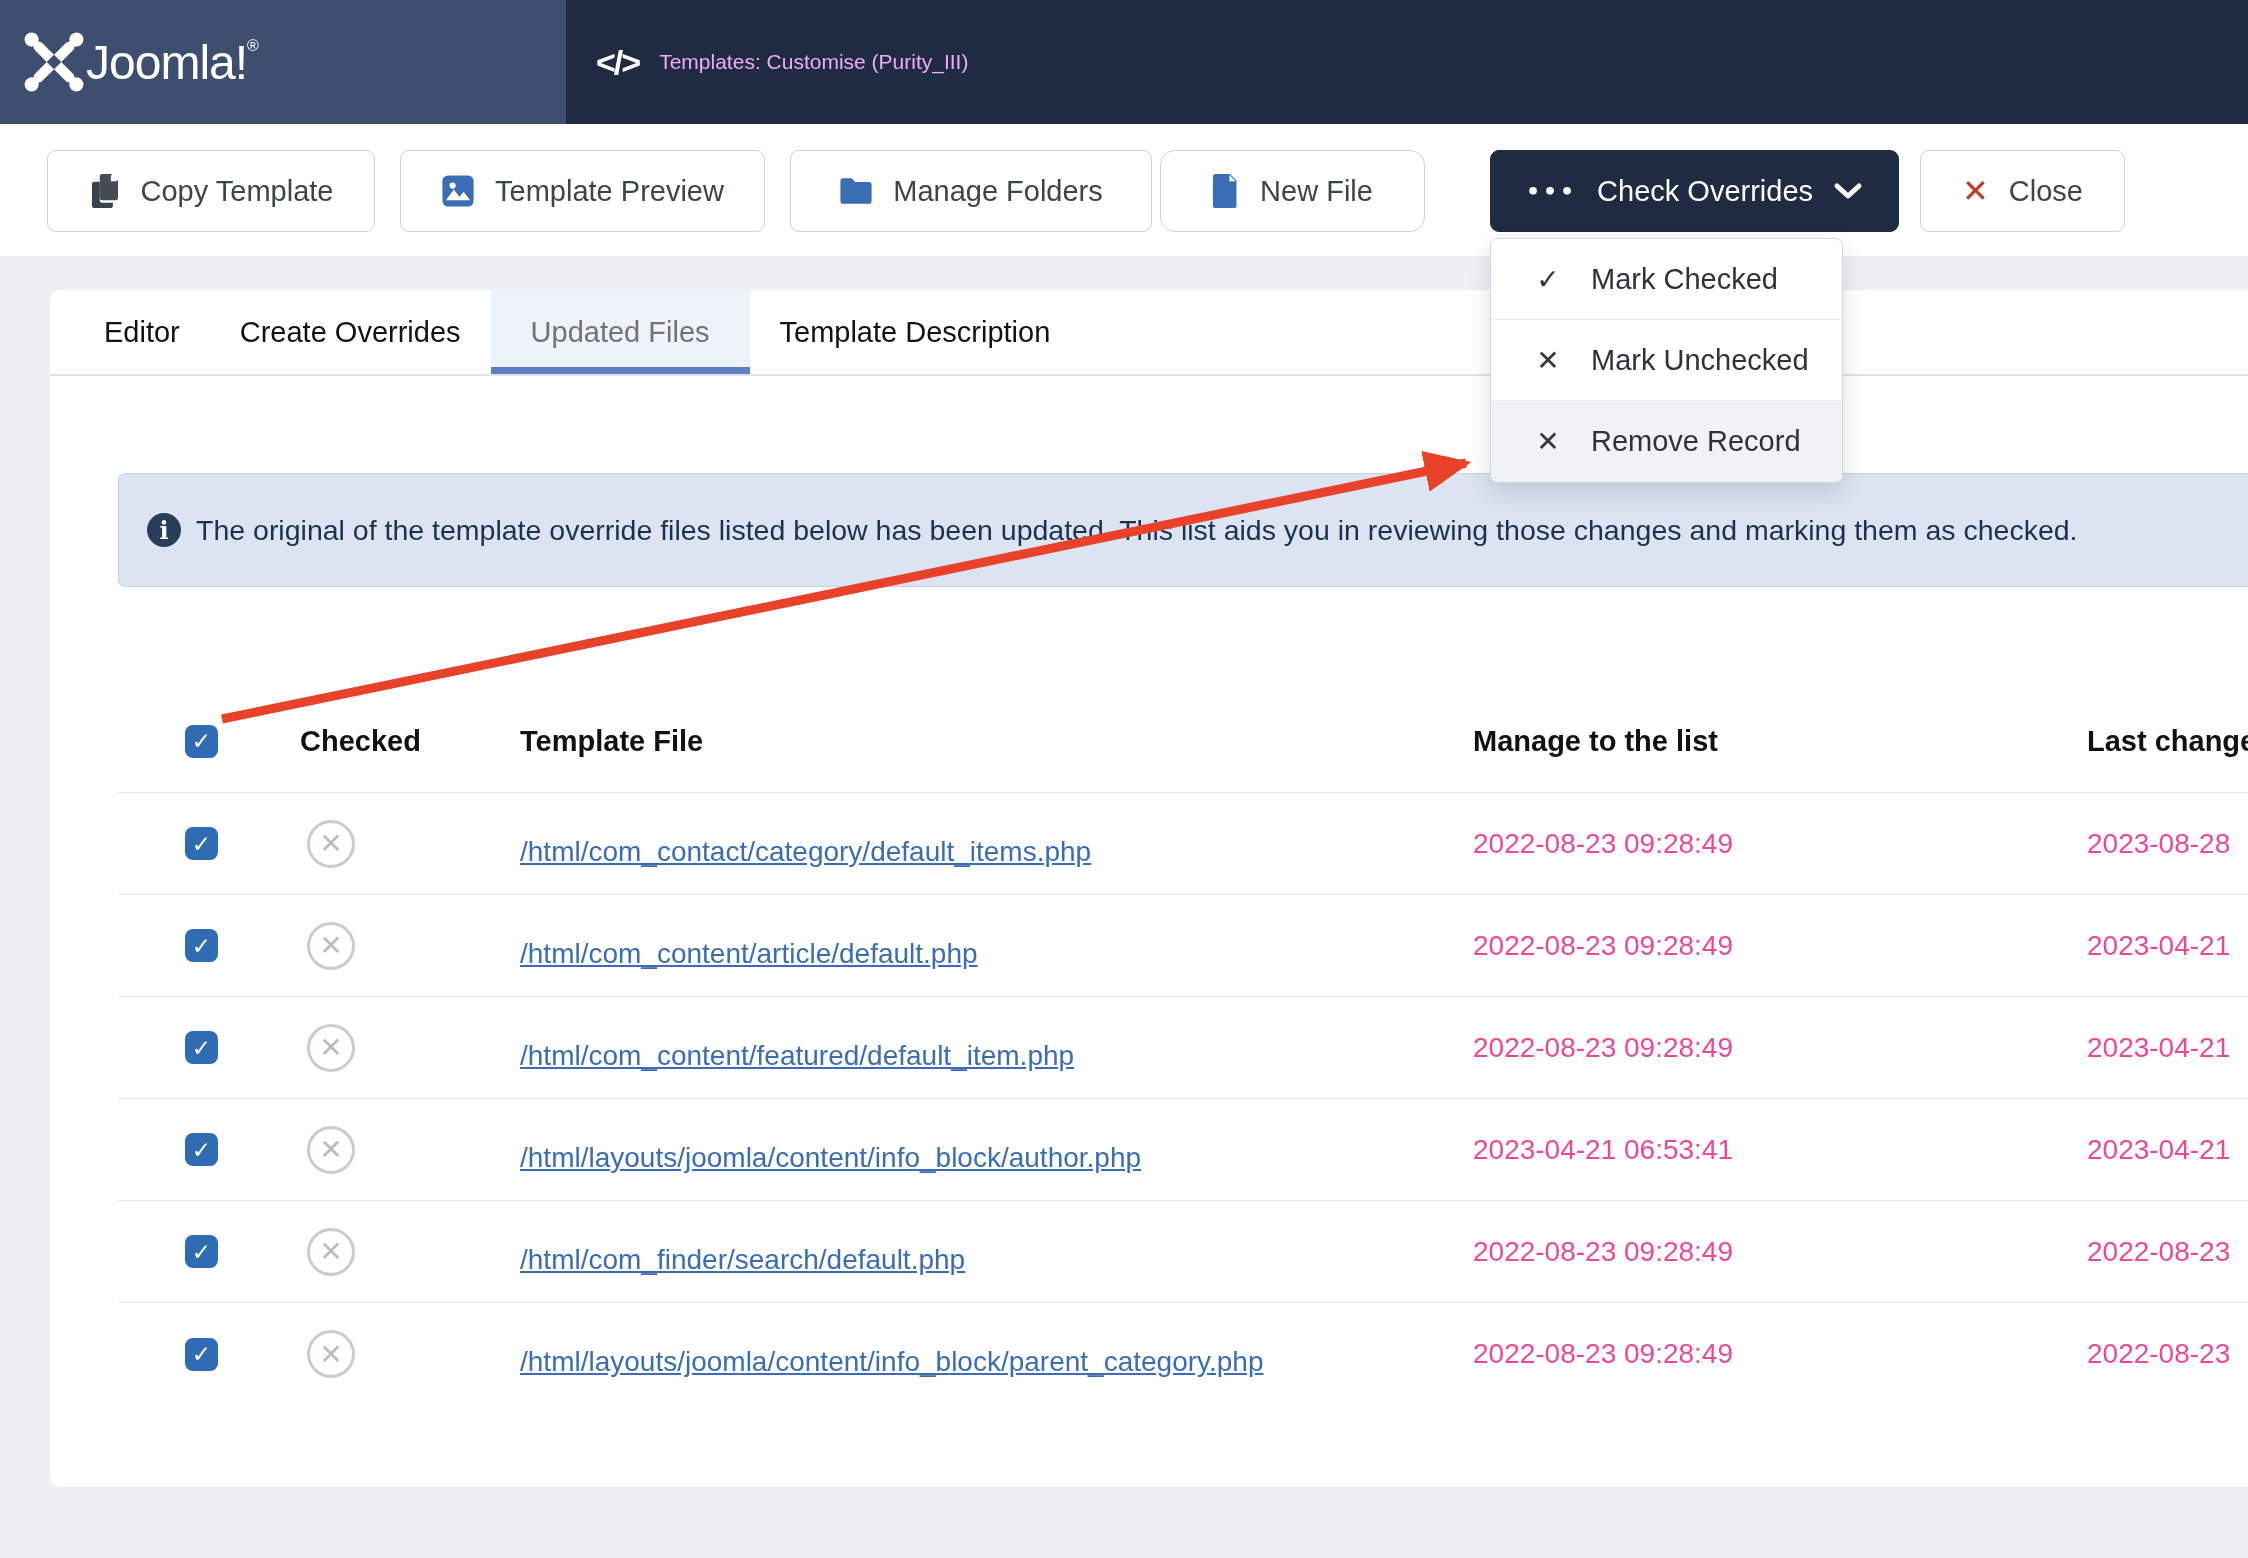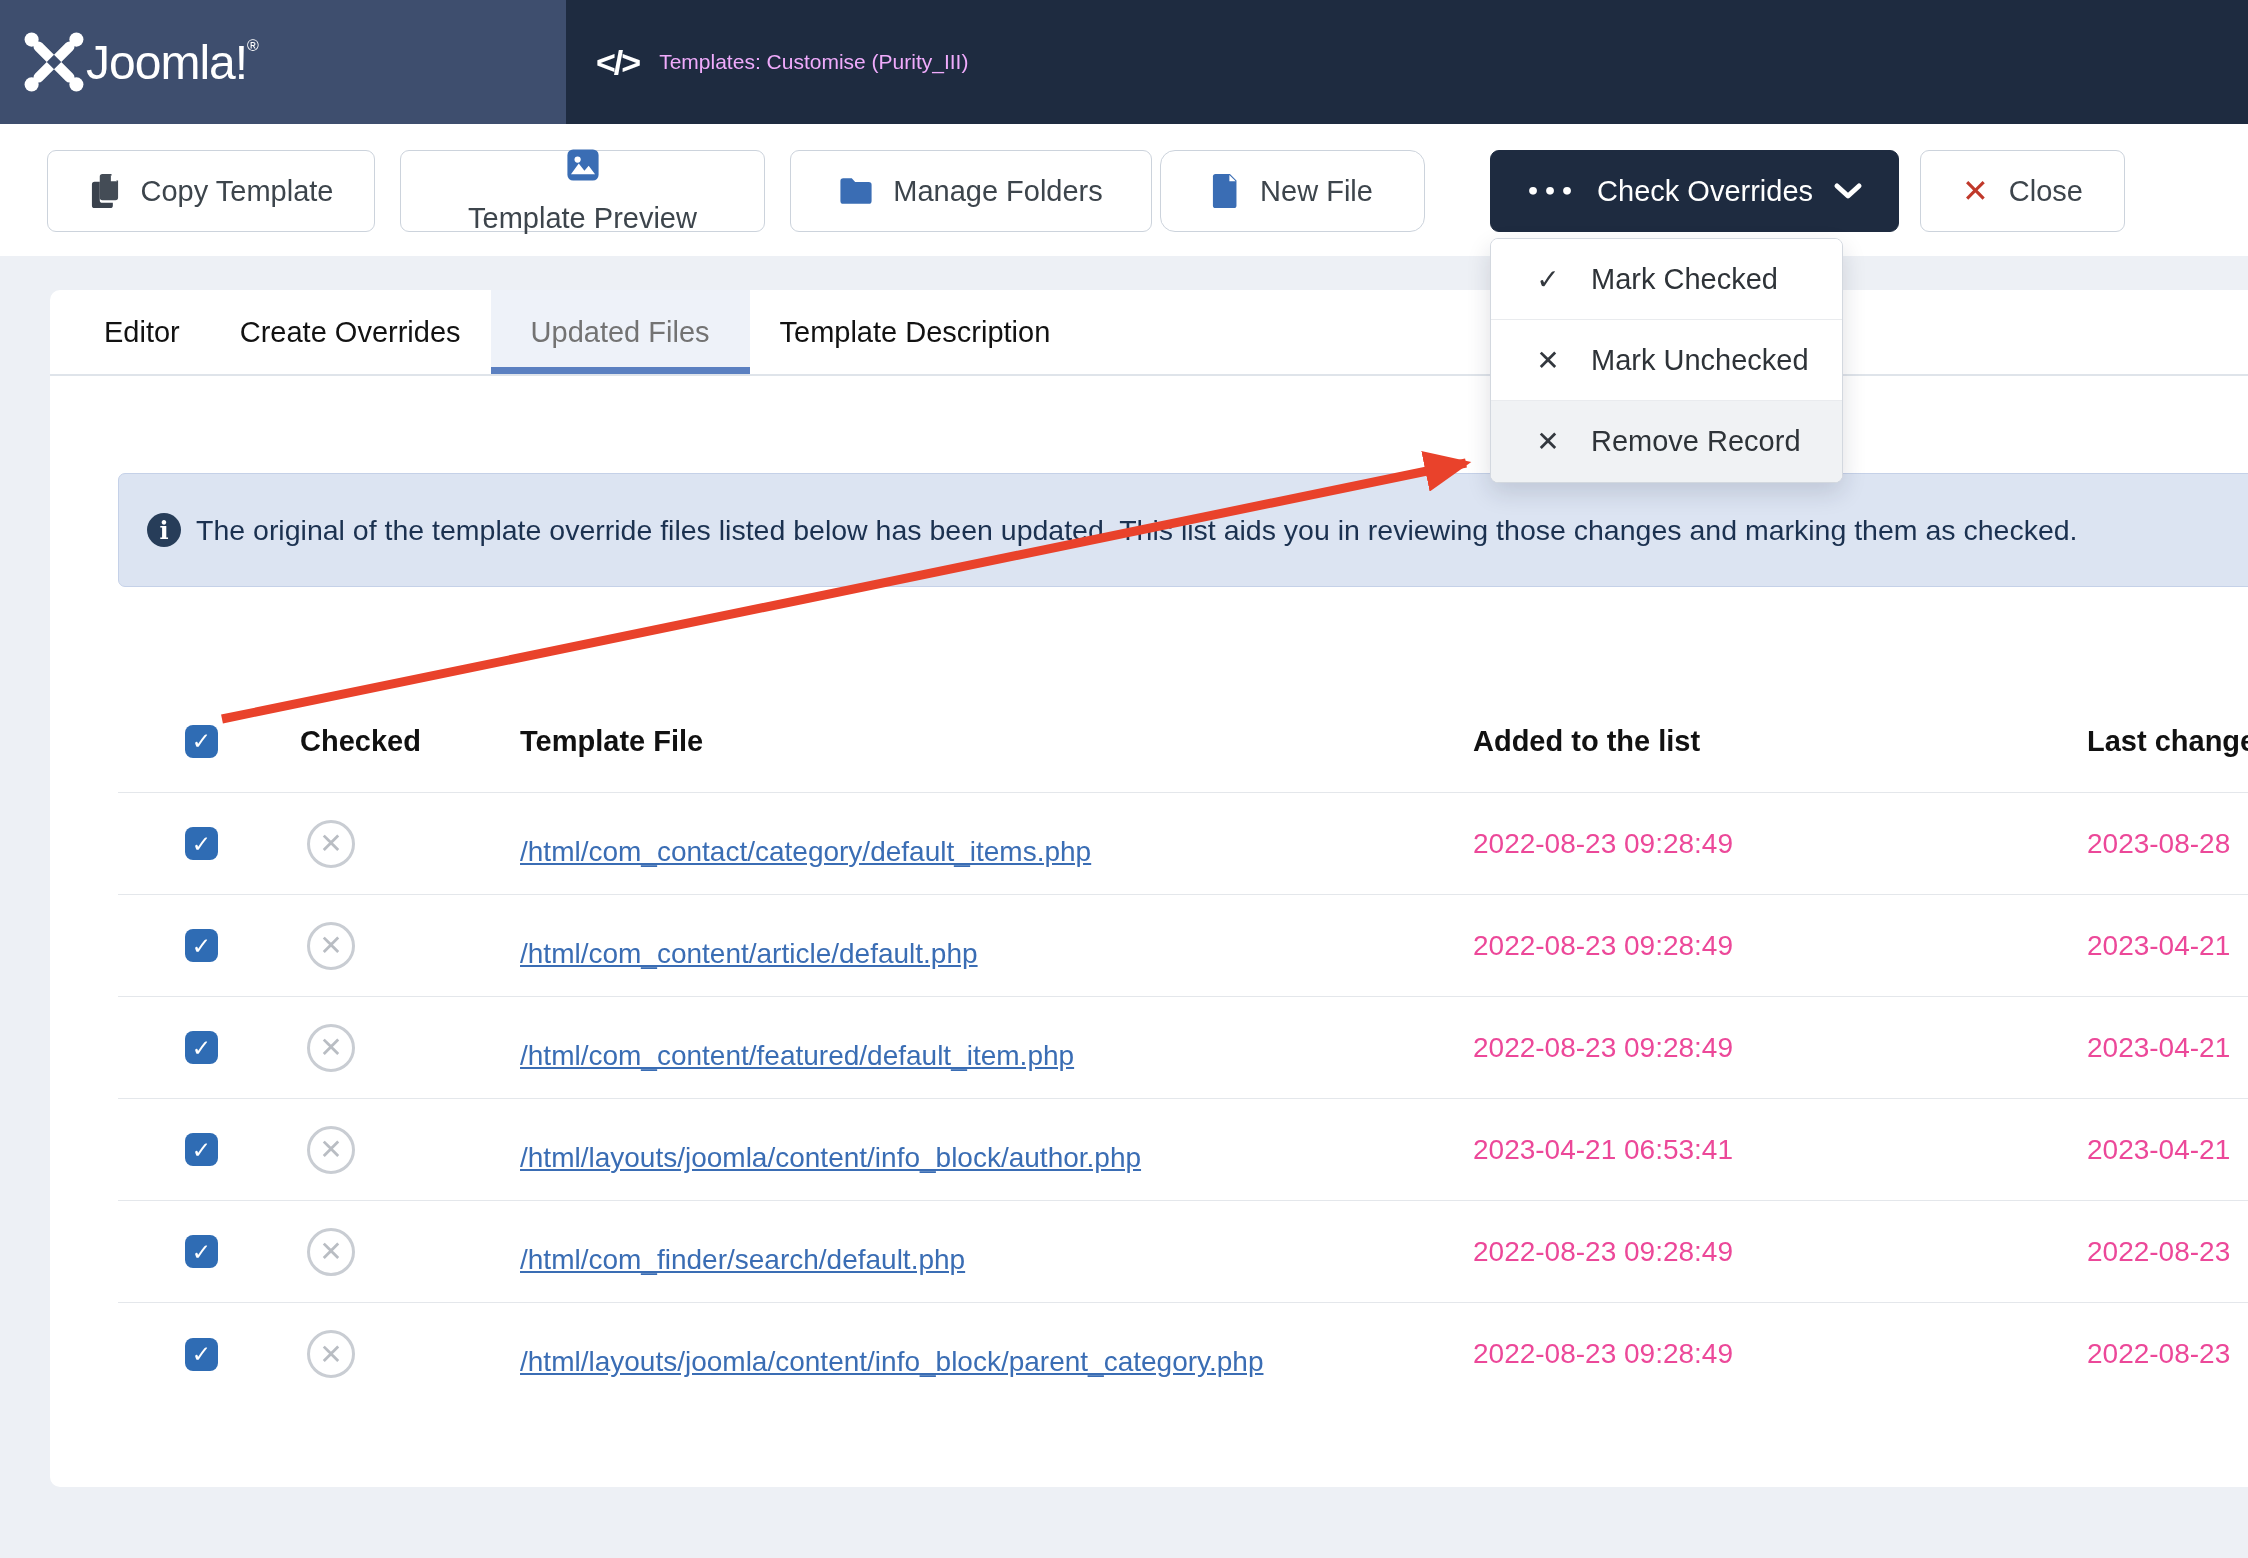--- a/index.html
+++ b/index.html
@@ -23,21 +23,21 @@
   .code-icon { color:#fff; font-size:34px; font-weight:700; letter-spacing:-2px; }
   .page-title { color:#f0abfc; font-size:21px; font-weight:400; }
 
   
   .toolbar { position:absolute; left:0; top:124px; width:2248px; height:132px; background:#ffffff; }
   .tbtn { position:absolute; top:26px; height:82px; border:1.5px solid #ccd3dc; border-radius:9px;
           background:#fff; display:flex; align-items:center; justify-content:center; gap:20px;
           font-size:29px; font-weight:500; color:#3d454c; cursor:pointer; }
   .tbtn .ticon { display:flex; align-items:center; justify-content:center; }
   .btn-copy { left:47px;  width:328px; }
-  .btn-preview { left:400px; width:365px;flex-direction:column; }
+  .btn-preview { left:400px; width:365px; }
   .btn-folders { left:790px; width:362px; }
   .btn-newfile { left:1160px; width:265px;border-radius:15px; }
   .btn-check { left:1490px; width:409px; background:#1e2b40; border-color:#1e2b40; color:#fff; }
   .btn-close { left:1920px; width:205px; }
   .dots { font-family:"DejaVu Sans",sans-serif; font-size:22px; letter-spacing:3px; color:#fff; font-weight:700; }
   .close-x { font-family:"DejaVu Sans",sans-serif; color:#c0392b; font-size:32px; font-weight:700; }
 
   
   .card { position:absolute; left:50px; top:290px; width:2300px; height:1197px;
           background:#fff; border-radius:10px; }
@@ -194,21 +194,21 @@
   </div>
 
   <div class="ftable">
 
     <div class="t-row head">
       <div>
           <div class="checkbox" role="checkbox" aria-checked="true"></div>
         </div>
       <div class="hc">Checked</div>
       <div class="hc">Template File</div>
-      <div class="hc">Added to the list</div>
+      <div class="hc">Manage to the list</div>
       <div class="hc">Last change</div>
     </div>
 
     <div class="t-row data">
       <div>
           <div class="checkbox" role="checkbox" aria-checked="true"></div>
         </div>
       <div>
           <div class="xcircle">✕</div>
         </div>

